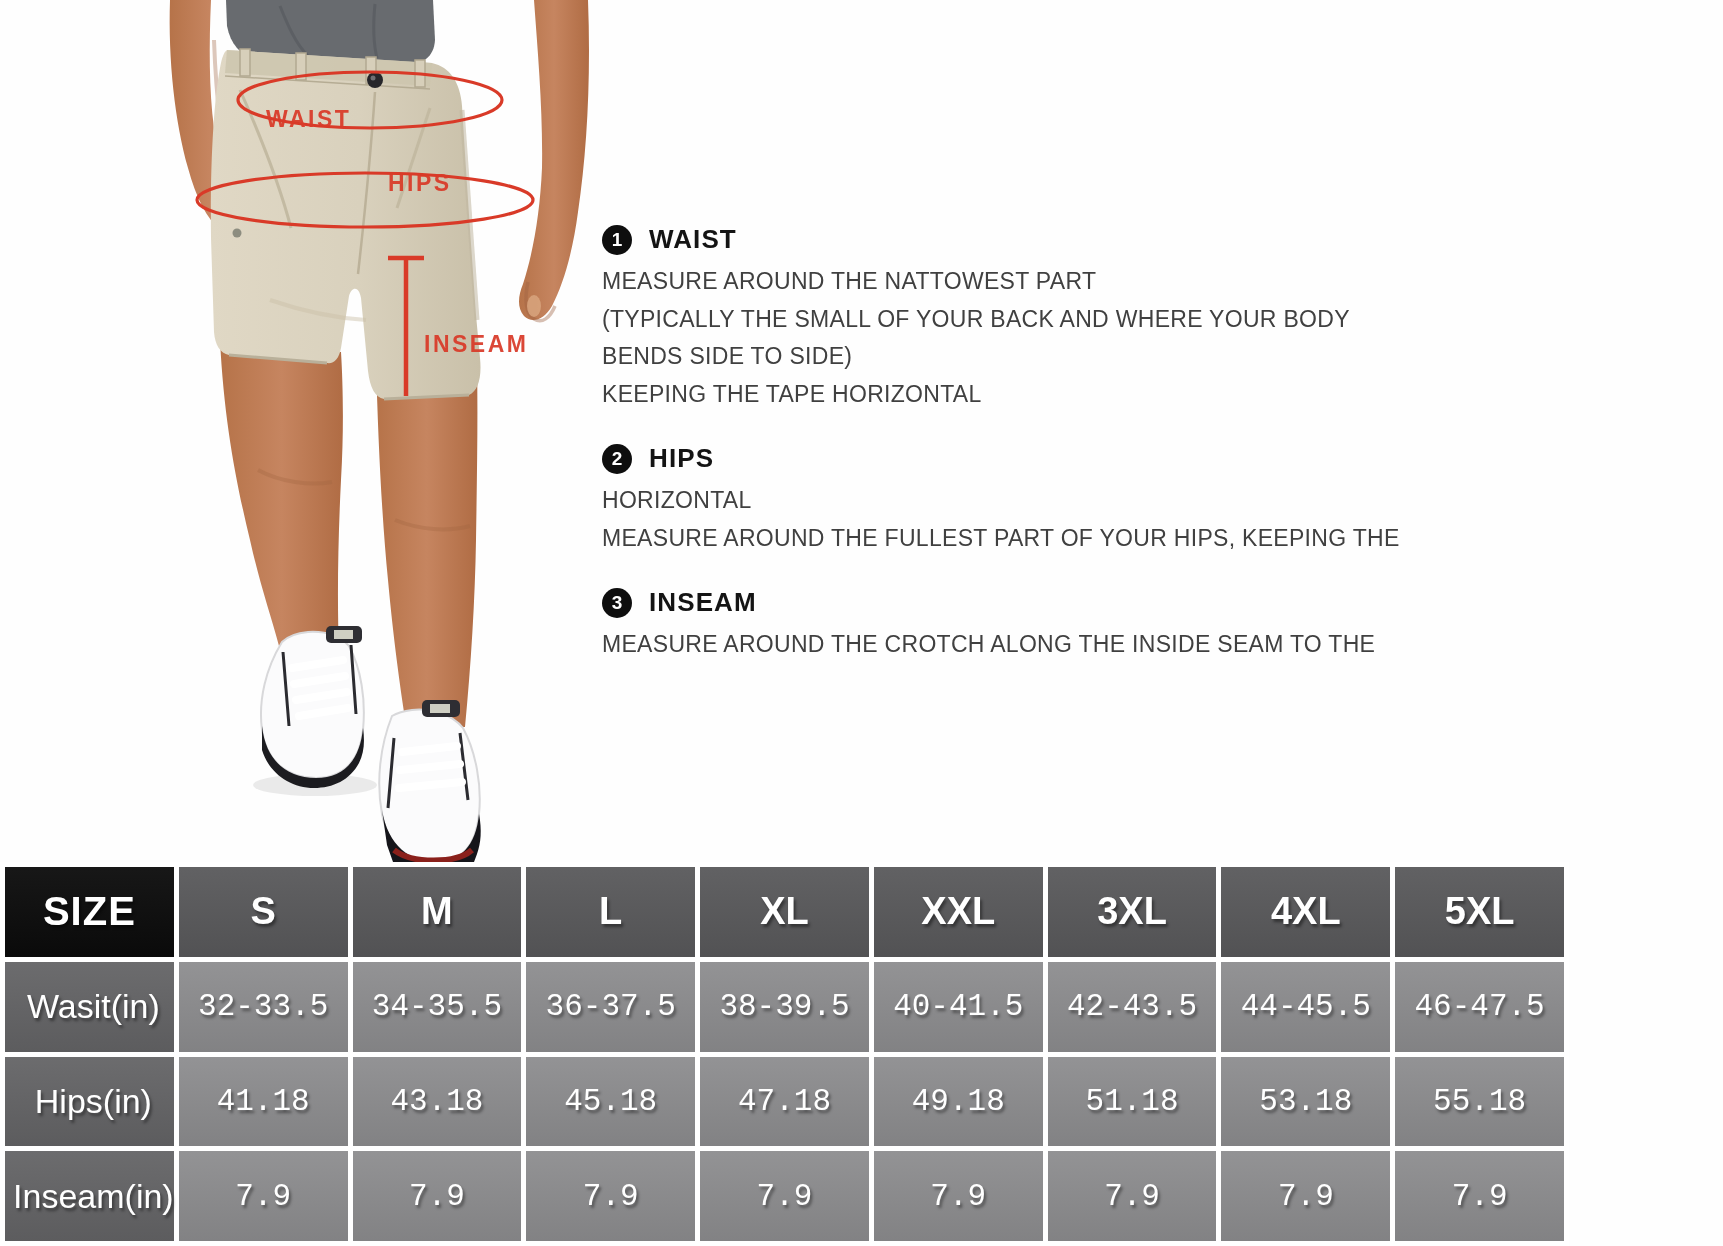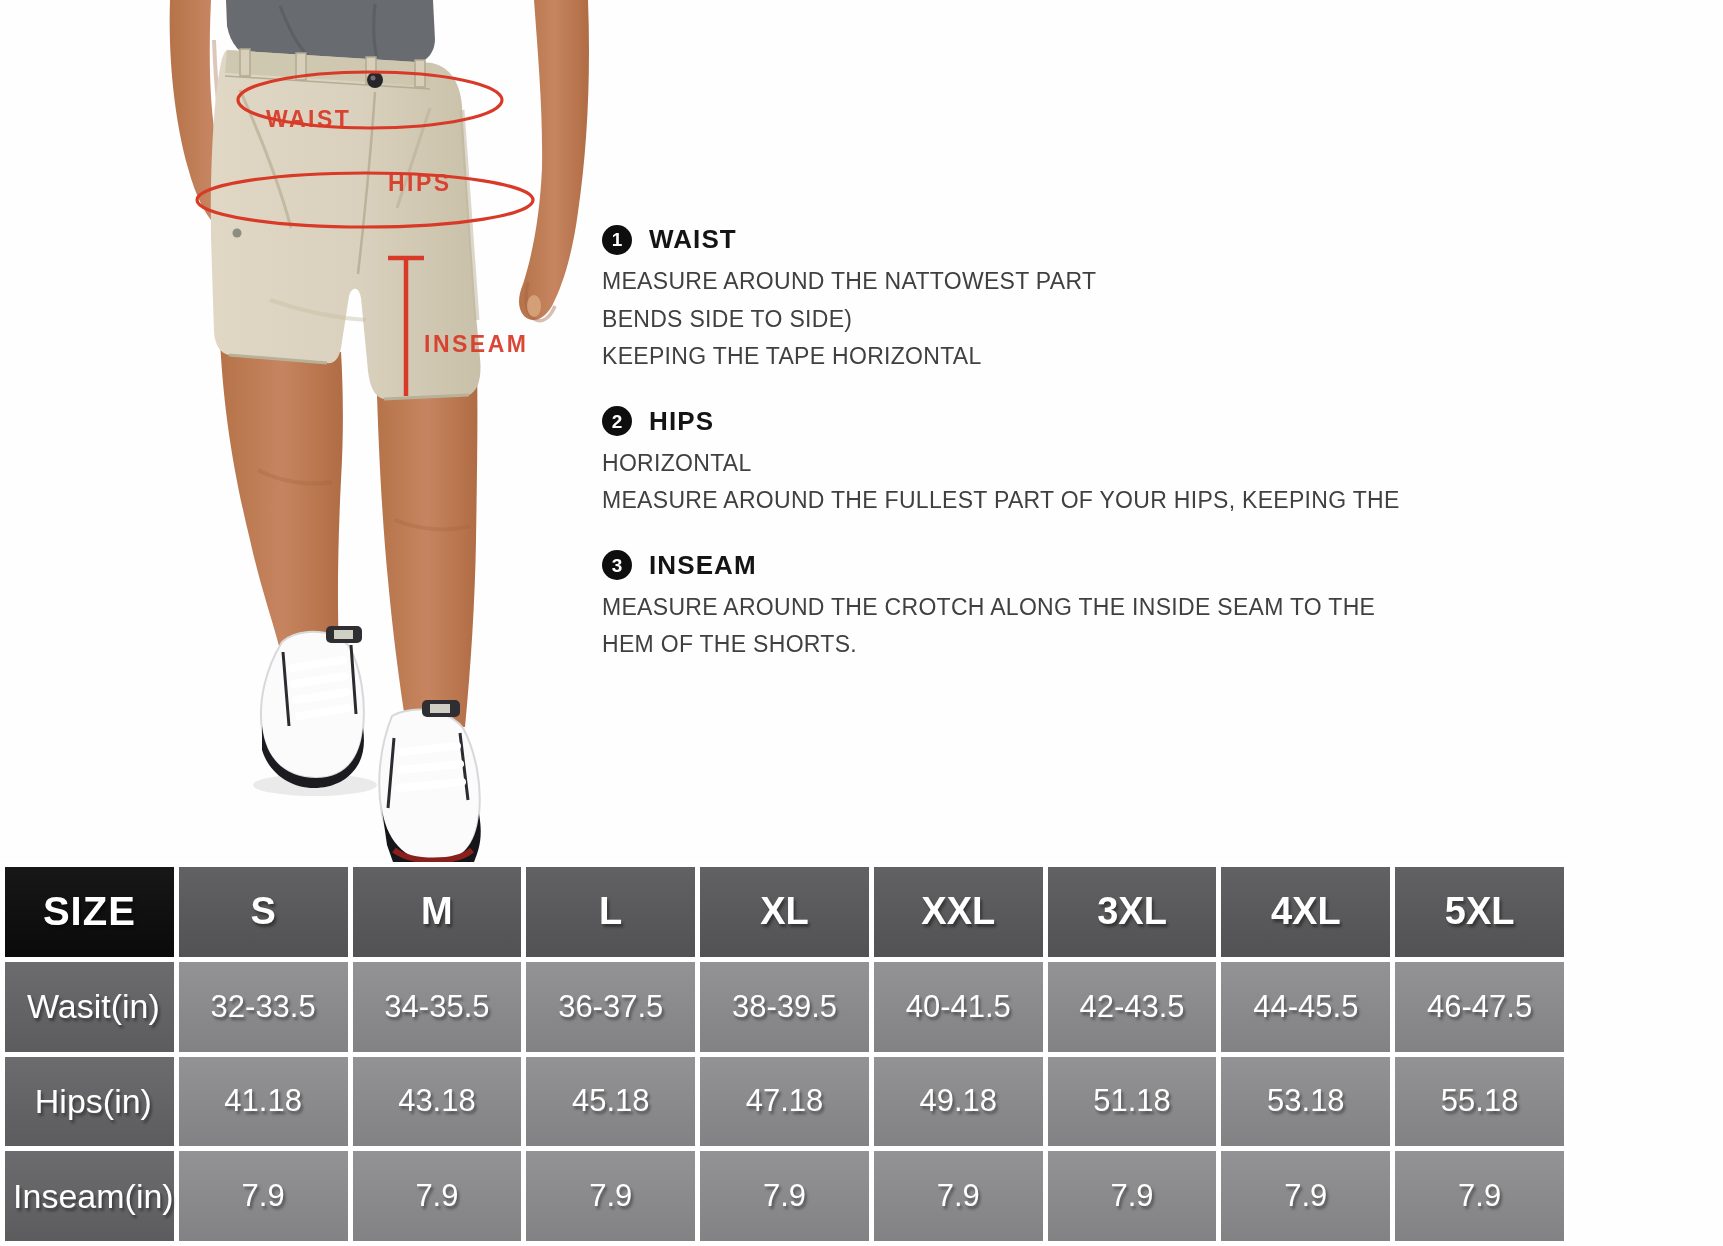--- a/index.html
+++ b/index.html
@@ -42,21 +42,21 @@
     gap:5px;padding:5px;background:var(--table-gap-white,#fff);
   }
   .cell{
     display:flex;align-items:center;justify-content:center;color:#fff;
     text-shadow:2px 3px 3px rgba(0,0,0,.42);
     background-image:linear-gradient(180deg,rgba(255,255,255,.05),rgba(0,0,0,.08));
   }
   .h-size{background-color:var(--table-header-black,#0b0b0b);font-size:40px;font-weight:700;letter-spacing:1px;}
   .h-cell{background-color:var(--table-header-gray,#59595b);font-size:38px;font-weight:700;}
   .r-label{background-color:var(--table-label-gray,#646466);font-size:34px;padding-left:8px;}
-  .v-cell{background-color:var(--table-value-gray,#8d8d8f);font-size:31px;}
+  .v-cell{background-color:var(--table-value-gray,#8d8d8f);font-size:31px;font-family:Liberation Mono, monospace;}
 </style>
 </head>
 <body>
 
 <div class="page">
 
   <div class="photo-area">
     <svg width="470" height="862" viewBox="0 0 470 862">
       <defs>
         <linearGradient id="khaki" x1="0" y1="0" x2="1" y2="0">
@@ -156,20 +156,21 @@
   </div>
 
   <div class="instructions">
       <section class="instr-section">
         <div class="instr-heading">
           <span class="badge">1</span>
           <span class="instr-title">WAIST</span>
         </div>
         <div class="instr-lines">
           <div class="instr-line">MEASURE AROUND THE NATTOWEST PART</div>
+          <div class="instr-line">(TYPICALLY THE SMALL OF YOUR BACK AND WHERE YOUR BODY</div>
           <div class="instr-line">BENDS SIDE TO SIDE)</div>
           <div class="instr-line">KEEPING THE TAPE HORIZONTAL</div>
         </div>
       </section>
       <section class="instr-section">
         <div class="instr-heading">
           <span class="badge">2</span>
           <span class="instr-title">HIPS</span>
         </div>
         <div class="instr-lines">
@@ -177,21 +178,20 @@
           <div class="instr-line">MEASURE AROUND THE FULLEST PART OF YOUR HIPS, KEEPING THE</div>
         </div>
       </section>
       <section class="instr-section">
         <div class="instr-heading">
           <span class="badge">3</span>
           <span class="instr-title">INSEAM</span>
         </div>
         <div class="instr-lines">
           <div class="instr-line">MEASURE AROUND THE CROTCH ALONG THE INSIDE SEAM TO THE</div>
-          <div class="instr-line">HEM OF THE SHORTS.</div>
         </div>
       </section>
     </div>
 
   <div class="size-table">
       <div class="cell h-size">SIZE</div>
       <div class="cell h-cell">S</div>
       <div class="cell h-cell">M</div>
       <div class="cell h-cell">L</div>
       <div class="cell h-cell">XL</div>

